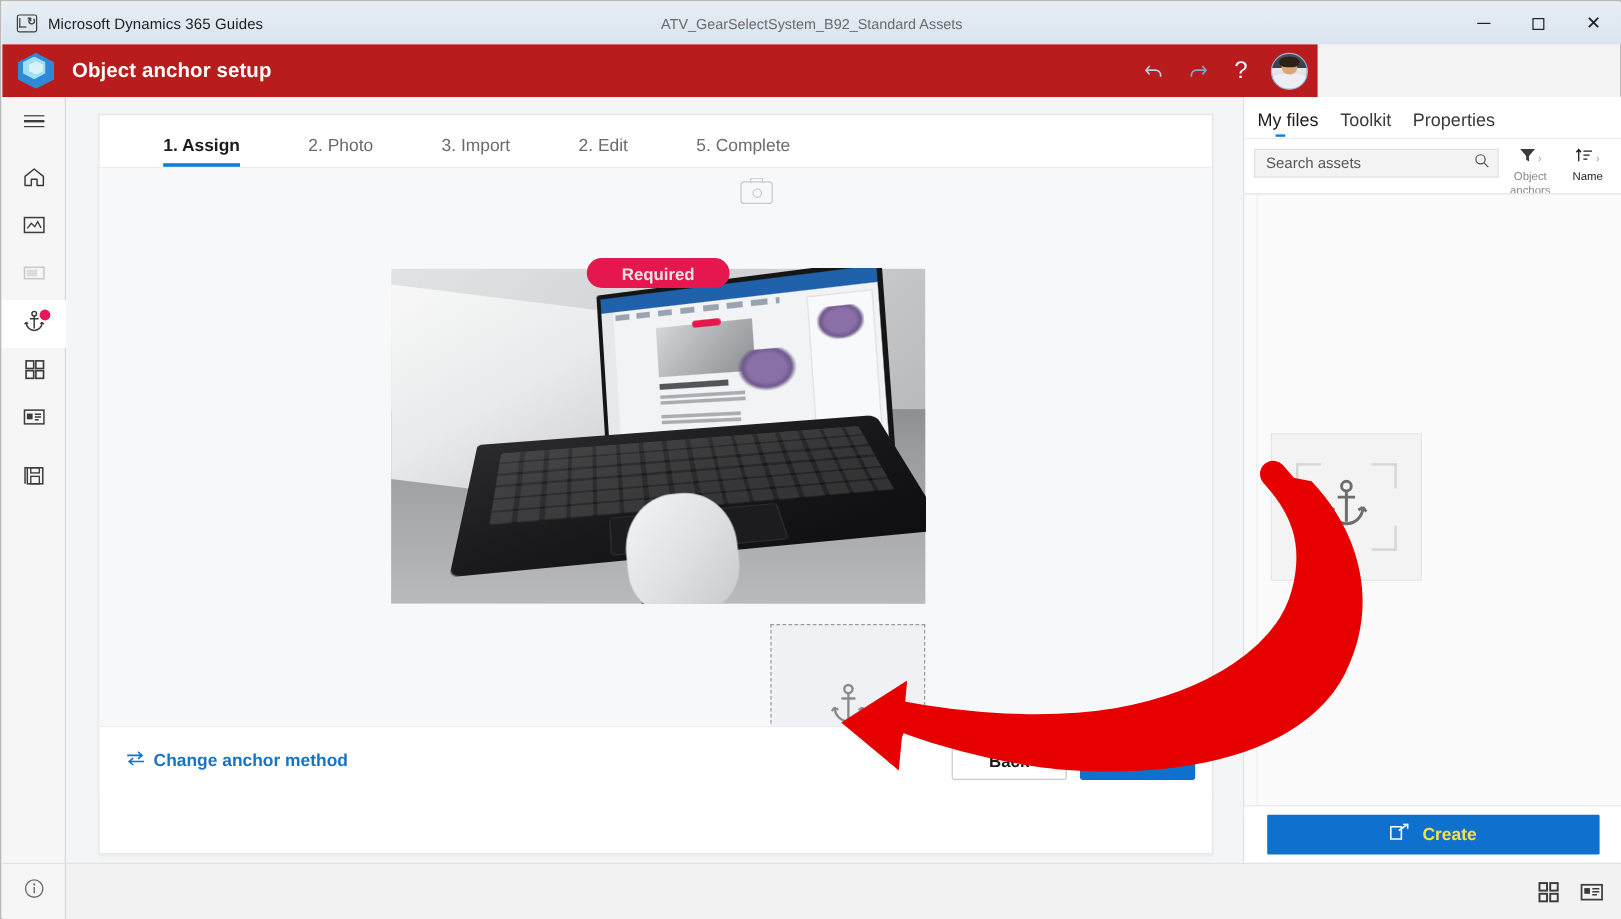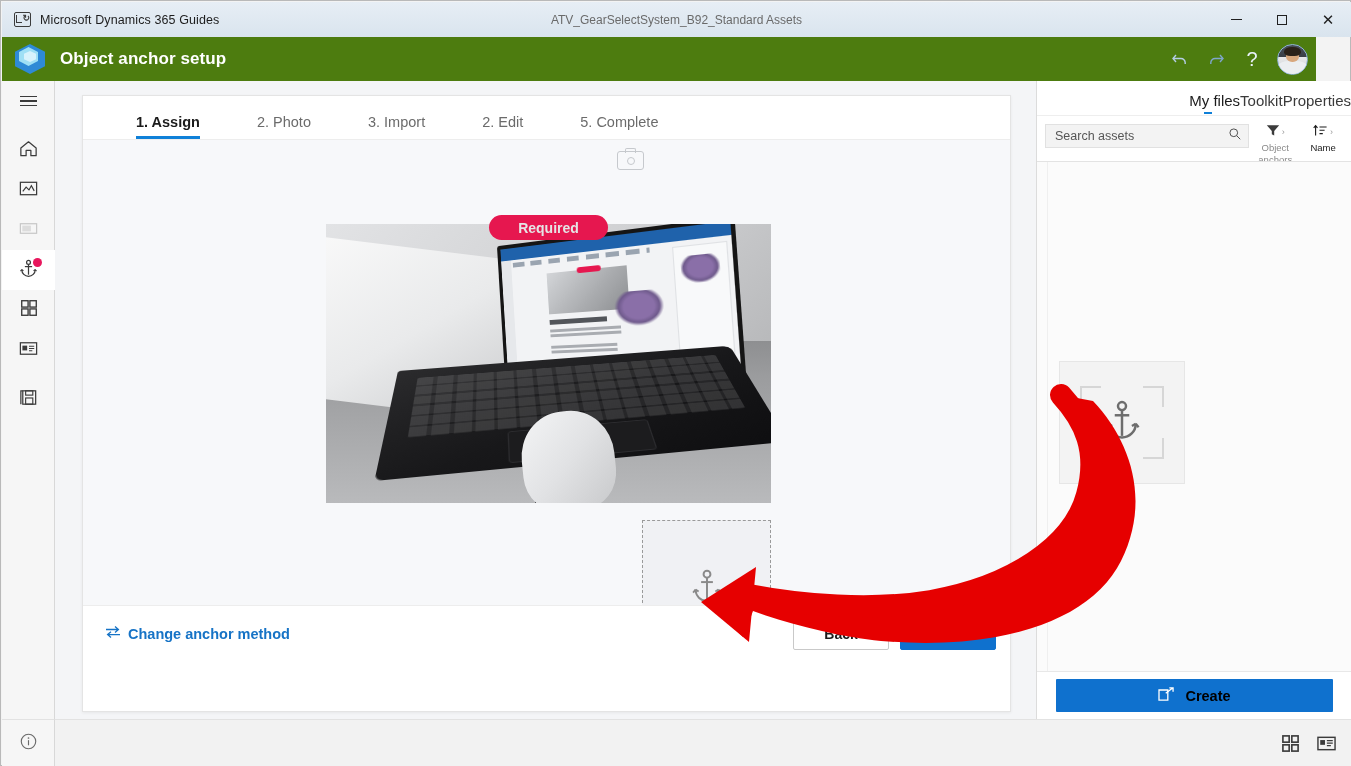--- a/index.html
+++ b/index.html
@@ -54,22 +54,22 @@
     width: 46px; height: 35px; display: flex; align-items: center;
     justify-content: center; color: #202020;
   }
   .glyph-min { width: 11px; height: 1px; background: #202020; }
   .glyph-max { width: 10px; height: 10px; border: 1px solid #202020; }
   .glyph-close { font-size: 15px; line-height: 15px; font-weight: 300; }
 
   
   .appheader {
     position: absolute; left: 1px; top: 36px;
-    width: 1314px; height: 44px;
-    background: #4d7c0f;
+    width: 1096px; height: 44px;
+    background: #b91c1c;
     display: flex; align-items: center;
   }
   .brand-logo {
     width: 36px; height: 34px; margin-left: 10px; margin-right: 12px;
     position: relative; flex: none;
   }
   .hex-outer {
     position: absolute; left: 3px; top: 2px; width: 30px; height: 30px;
     background: #2e8ad6;
     clip-path: polygon(50% 0%, 100% 26%, 100% 74%, 50% 100%, 0% 74%, 0% 26%);
@@ -314,22 +314,22 @@
     background: #0f71ce; border: 1px solid #0f71ce; color: #ffffff; font-weight: 600;
   }
 
   
   .rpanel {
     position: absolute; left: 1035px; top: 80px;
     width: 315px; height: 638px;
     background: #fbfbfb; border-left: 1px solid #dcdcdc;
   }
   .rp-tabs {
-    height: 34px; display: flex; align-items: flex-end; 
-    padding-left: 11px; background: #ffffff; justify-content: flex-end;
+    height: 34px; display: flex; align-items: flex-end; gap: 18px;
+    padding-left: 11px; background: #ffffff;
   }
   .rp-tab {
     font-size: 15px; color: #3a3a3a; padding-bottom: 6px; position: relative;
   }
   .rp-tab.active { color: #1b1b1b; }
   .rp-tab.active::after {
     content: ""; position: absolute; left: 15px; right: 28px; bottom: 1px;
     height: 2.5px; background: #0f80d8;
   }
   .rp-toolbar {
@@ -380,21 +380,21 @@
   .asset-label {
     margin-top: 6px; font-size: 12px; color: #3c3c3c;
     max-width: 126px; overflow: hidden; white-space: nowrap; text-align: center;
   }
   .rp-footer {
     position: absolute; left: 0; bottom: 0; width: 315px; height: 48px;
     background: #ffffff; border-top: 1px solid #e8e8e8;
     display: flex; align-items: center; justify-content: center;
   }
   .create-btn {
-    width: 277px; height: 33px; background: #0f71ce; color: #000000;
+    width: 277px; height: 33px; background: #0f71ce; color: #fde047;
     display: flex; align-items: center; justify-content: center; gap: 10px;
     font-size: 14.5px; font-weight: 600; cursor: pointer; border-radius: 1px;
   }
 
   
   .statusbar {
     position: absolute; left: 54px; top: 718px;
     width: 1296px; height: 47px;
     background: #f2f2f2; border-top: 1px solid #e2e2e2;
     display: flex; align-items: center; justify-content: flex-end;

